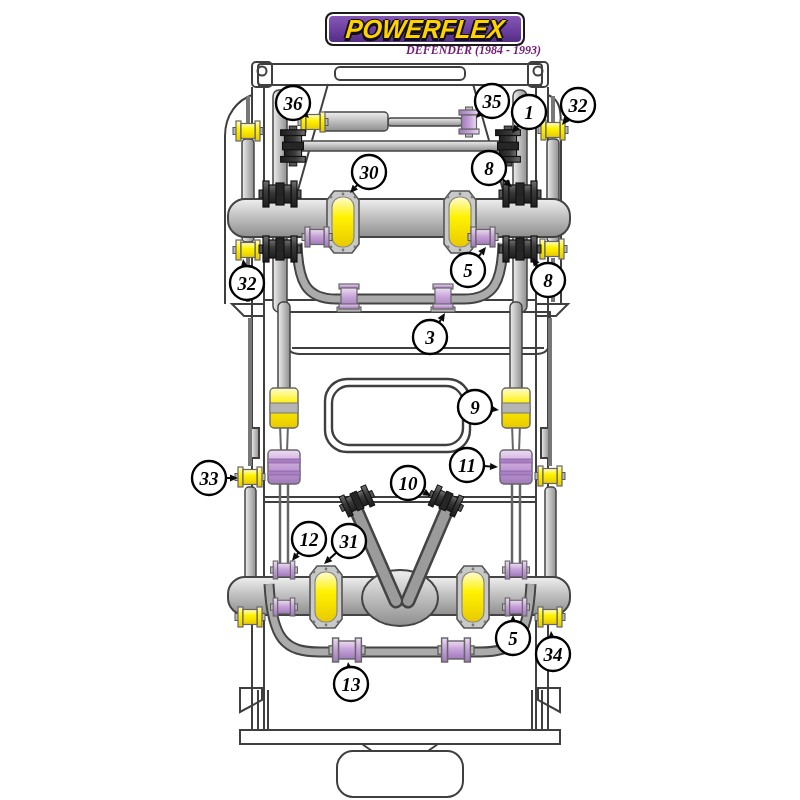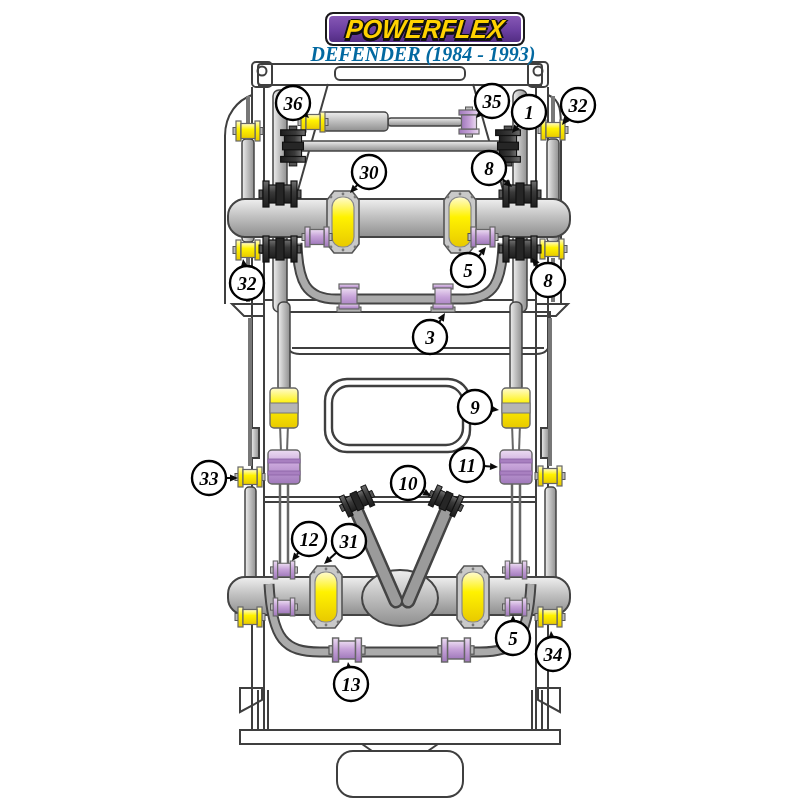--- a/index.html
+++ b/index.html
@@ -7,23 +7,23 @@
         font-family:"Liberation Sans",sans-serif;}
   
   #logo{position:absolute;left:325px;top:12px;width:196px;height:30px;
         background:linear-gradient(180deg,var(--logo-purple-light,#8a5bb8) 0%,var(--logo-purple,#6b3fa0) 55%,#4e2a7e 100%);
         border:2px solid #1a1a1a;border-radius:8px;box-shadow:inset 0 0 0 2px #fff;
         display:flex;align-items:center;justify-content:center;}
   #logo .txt{font-family:"Liberation Sans",sans-serif;font-weight:bold;font-style:italic;
         font-size:25px;letter-spacing:0px;color:var(--logo-yellow,#ffd200);
         transform:skewX(-6deg) scaleY(1.05);white-space:nowrap;
         text-shadow:-2px 0 0 #111,2px 0 0 #111,0 -1px 0 #111,0 2px 0 #111,1px 2px 0 #111,-1px 2px 0 #111;}
-  #subtitle{position:absolute;left:305px;top:43px;width:236px;text-align:center;
+  #subtitle{position:absolute;left:305px;top:43px;width:236px;text-align:right;
         font-family:"Liberation Serif",serif;font-weight:bold;font-style:italic;
-        font-size:20px;color:#0369a1;letter-spacing:0px;}
+        font-size:12px;color:#701a75;letter-spacing:0px;}
   svg{position:absolute;left:0;top:0;}
   .callout circle{fill:#fff;stroke:#000;stroke-width:2.4;}
   .callout text{font-family:"Liberation Serif",serif;font-weight:bold;font-style:italic;
         font-size:19px;fill:#000;text-anchor:middle;}
   .callout line{stroke:#0a0a0a;stroke-width:2;}
   .callout polygon{fill:#0a0a0a;}
 </style>
 </head>
 <body>
 

